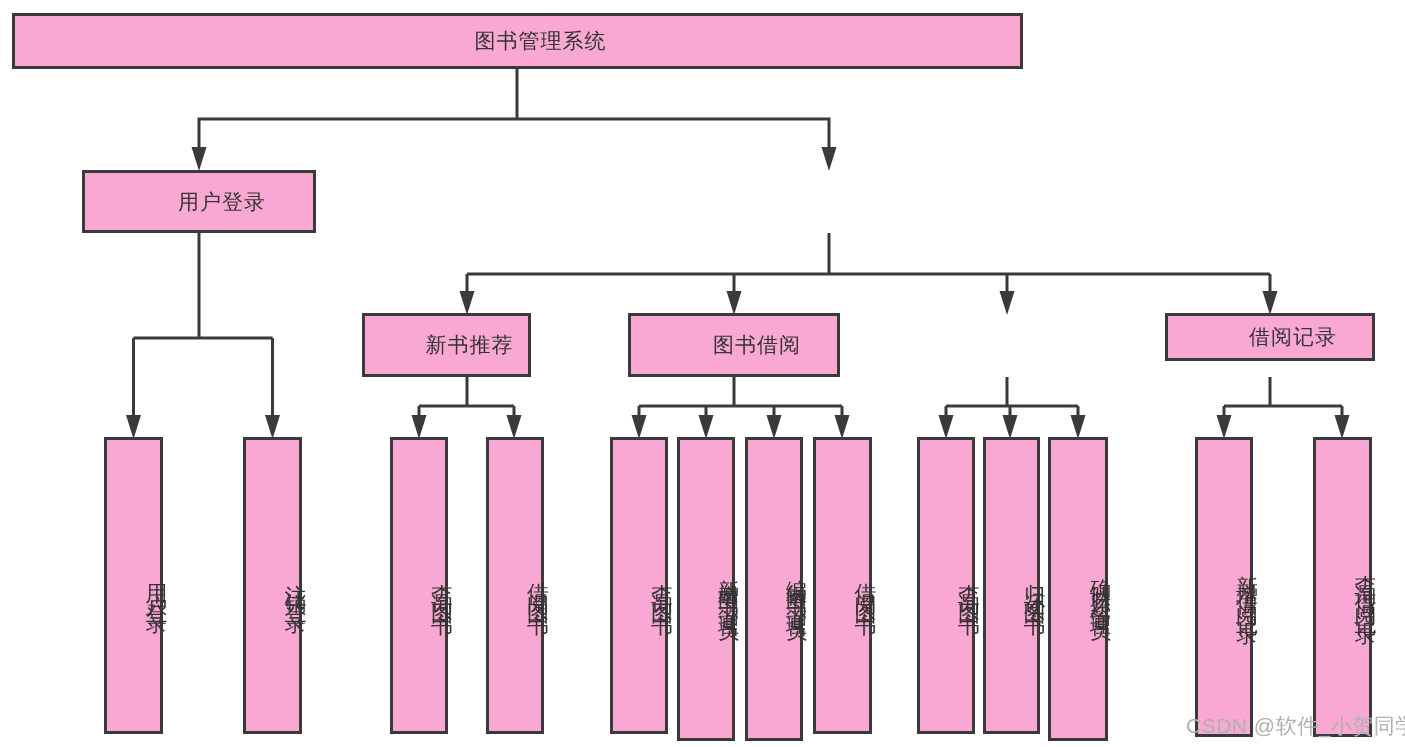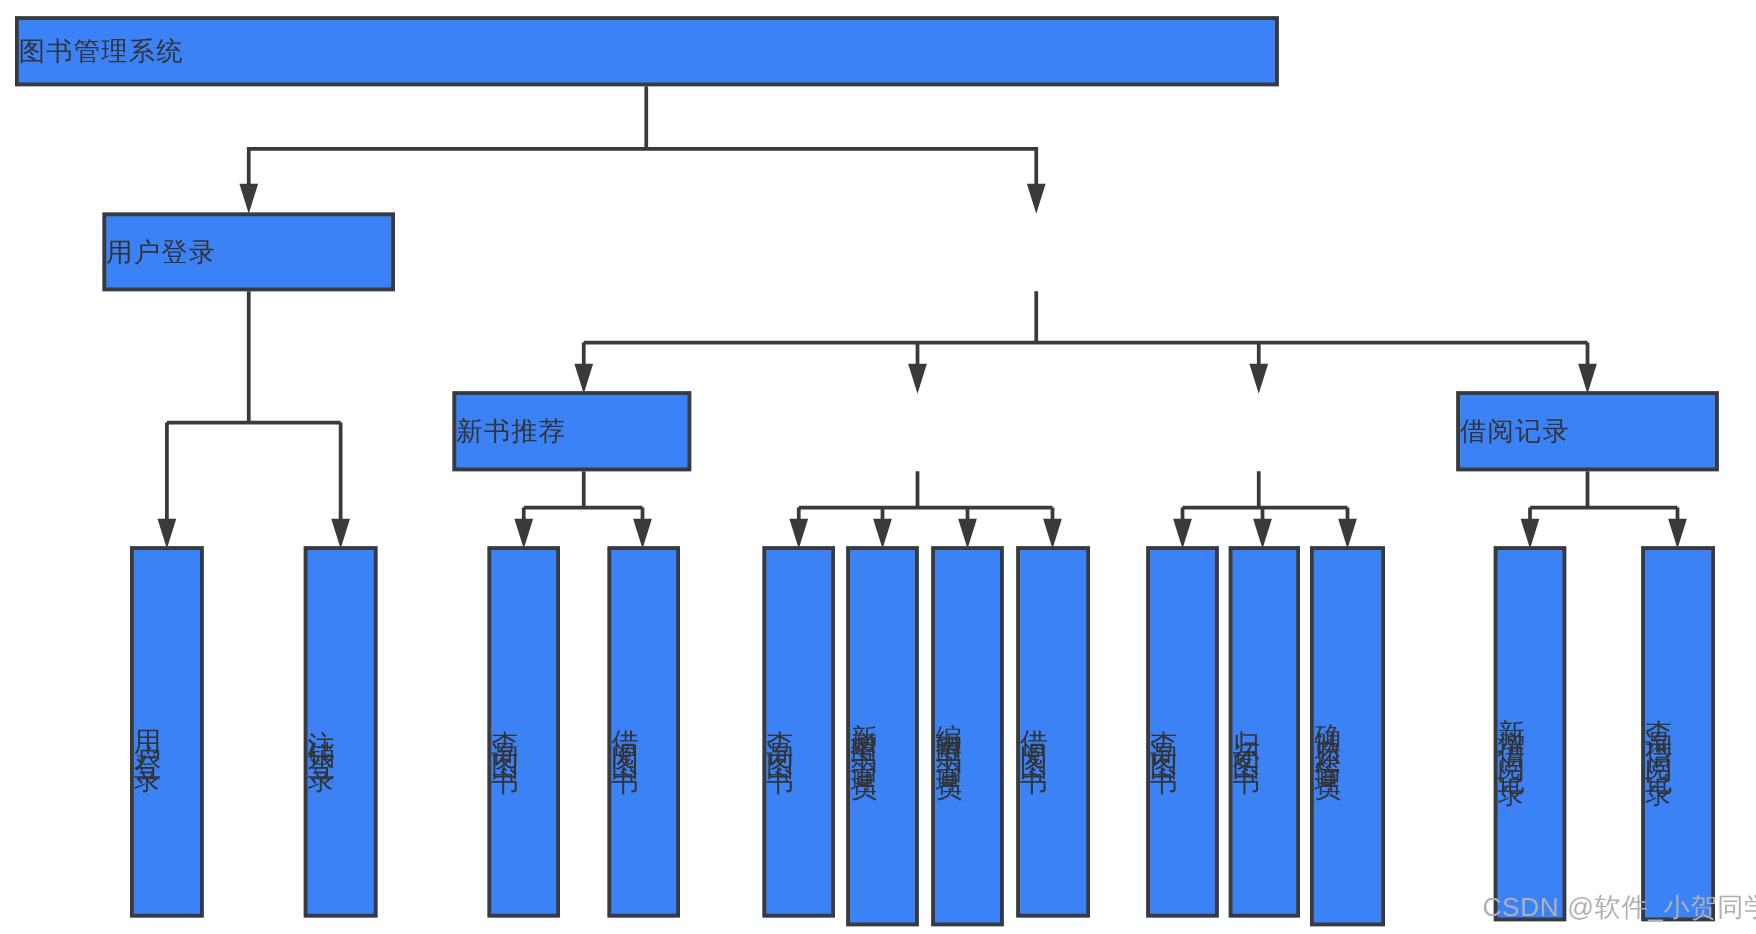--- a/index.html
+++ b/index.html
@@ -15,24 +15,25 @@
     width:1405px;height:747px;
     background:#ffffff;
     overflow:hidden;
   }
   .connectors{
     position:absolute;left:0;top:0;width:1405px;height:747px;
     pointer-events:none;
   }
   .box{
     position:absolute;
-    background:#3b82f6;
+    background:#f9a8d4;
     border:3px solid var(--line);
-    display:flex;align-items:center;justify-content:flex-start;
+    display:flex;align-items:center;justify-content:center;
     color:var(--text);
+    padding-left:46px;
   }
   .box.h span{
     font-size:21px;
     letter-spacing:1px;
     white-space:nowrap;
   }
   .box.v span{
     writing-mode:vertical-rl;
     text-orientation:mixed;
     font-size:22px;
@@ -116,24 +117,27 @@
   </svg>
 
   <div class="box h" style="left:12px;top:13px;width:1011px;height:56px">
     <span>图书管理系统</span>
   </div>
 
   <div class="box h" style="left:82px;top:170px;width:234px;height:63px">
     <span>用户登录</span>
   </div>
 
-  <div class="box h" style="left:362px;top:313px;width:191px;height:64px">
+  <div class="box h" style="left:362px;top:313px;width:169px;height:64px">
     <span>新书推荐</span>
   </div>
-  <div class="box h" style="left:1165px;top:313px;width:210px;height:64px">
+  <div class="box h" style="left:628px;top:313px;width:212px;height:64px">
+    <span>图书借阅</span>
+  </div>
+  <div class="box h" style="left:1165px;top:313px;width:210px;height:48px">
     <span>借阅记录</span>
   </div>
 
   <div class="box v" style="left:104px;top:437px;width:59px;height:297px">
     <span>用户登录</span>
   </div>
   <div class="box v" style="left:243px;top:437px;width:59px;height:297px">
     <span>注销登录</span>
   </div>
 

